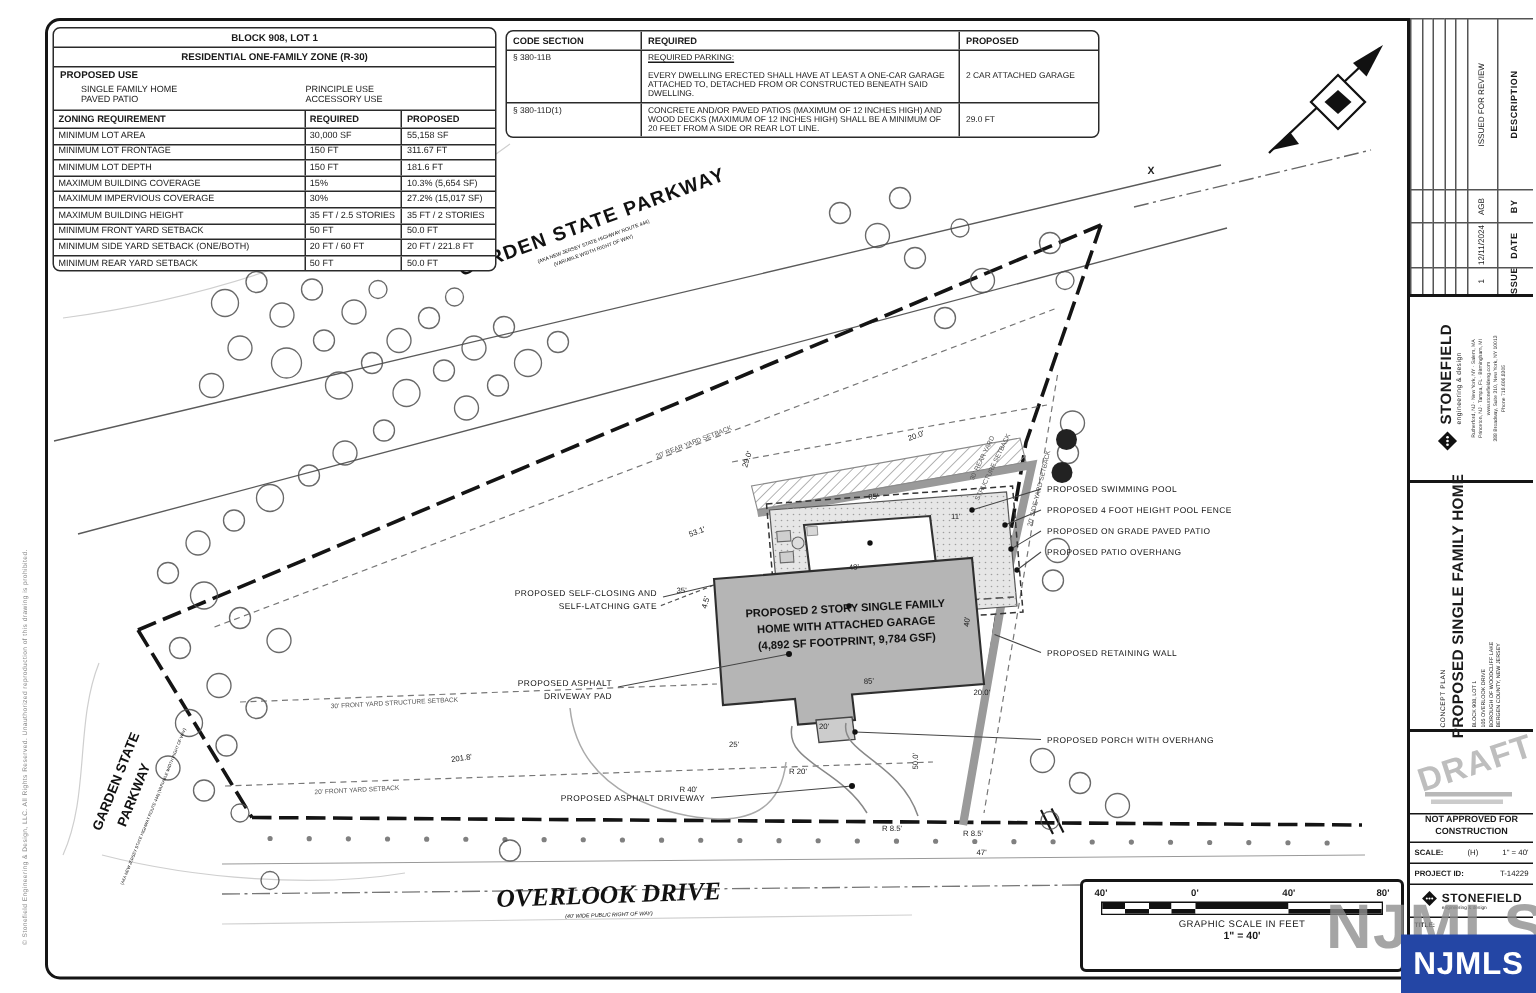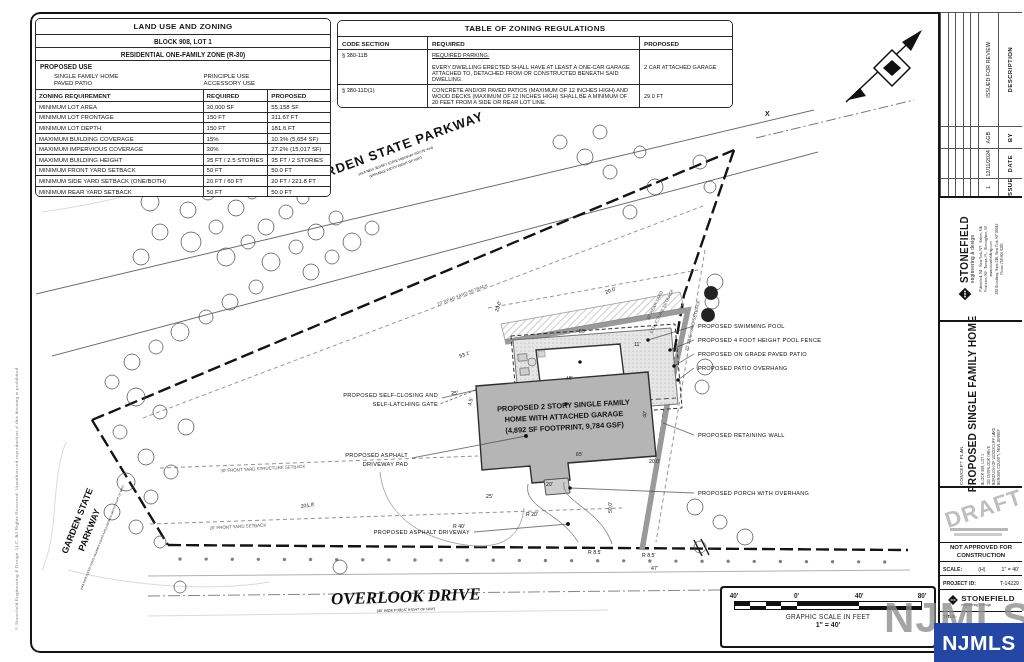--- a/index.html
+++ b/index.html
@@ -372,21 +372,20 @@
       <polygon points="914,20 894,32 903,41" fill="#111"></polygon>
       <polygon points="840,90 852,78 858,86" fill="#111"></polygon>
       <polygon points="884,40 902,58 884,76 866,58" fill="#fff" stroke="#111" stroke-width="1.5"></polygon>
       <polygon points="884,50 893,58 884,66 875,58" fill="#111"></polygon>
     </g>
   </svg>
 
   <div class="border-frame"></div>
 
   <div class="lu-table">
-    <div class="lu-title">LAND USE AND ZONING</div>
     <div class="lu-sub">BLOCK 908, LOT 1</div>
     <div class="lu-sub">RESIDENTIAL ONE-FAMILY ZONE (R-30)</div>
     <div class="lu-useblock">
       <div class="lu-uselabel">PROPOSED USE</div>
       <div class="lu-userow">
         <div>SINGLE FAMILY HOME</div>
         <div>PRINCIPLE USE</div>
       </div>
       <div class="lu-userow">
         <div>PAVED PATIO</div>
@@ -439,21 +438,20 @@
         <div>20 FT / 221.8 FT</div>
       </div>
     <div class="lu-row">
         <div>MINIMUM REAR YARD SETBACK</div>
         <div>50 FT</div>
         <div>50.0 FT</div>
       </div>
   </div>
 
   <div class="zr-table">
-    <div class="zr-title">TABLE OF ZONING REGULATIONS</div>
     <div class="zr-hdr">
       <div>CODE SECTION</div>
       <div>REQUIRED</div>
       <div>PROPOSED</div>
     </div>
     <div class="zr-row">
       <div>§ 380-11B</div>
       <div>
         <div class="zr-req-head">REQUIRED PARKING:</div>
         <div>EVERY DWELLING ERECTED SHALL HAVE AT LEAST A ONE-CAR GARAGE ATTACHED TO, DETACHED FROM OR CONSTRUCTED BENEATH SAID DWELLING.</div>

